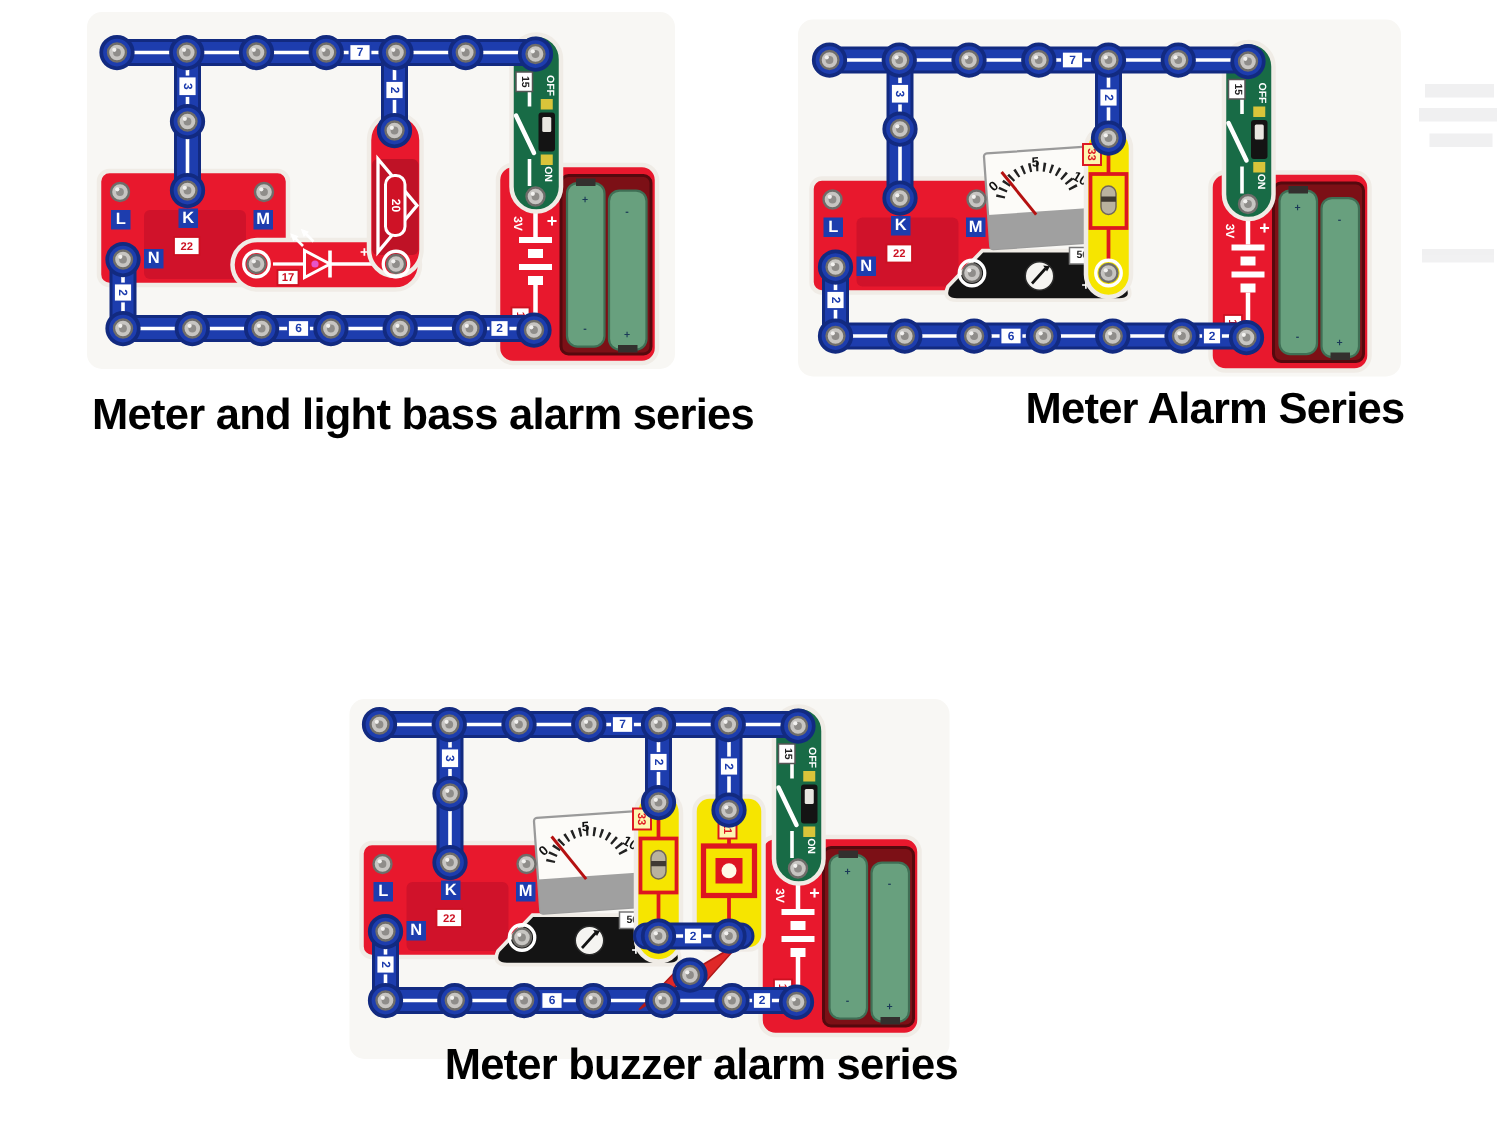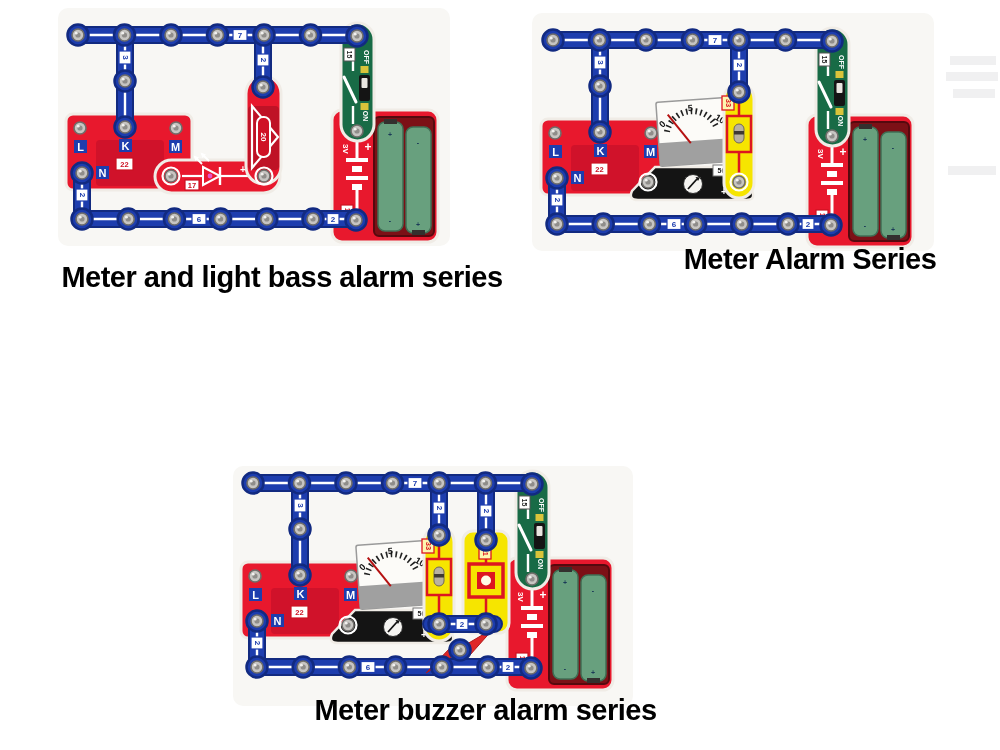--- a/index.html
+++ b/index.html
@@ -496,16 +496,16 @@
       <rect x="502" y="661.5" width="12" height="11" fill="#fff" stroke="#1d3dae" stroke-width="1.2"></rect>
       <text x="508" y="667" class="wlab">2</text>
       <rect x="456" y="618.5" width="12" height="11" fill="#fff" stroke="#1d3dae" stroke-width="1.2"></rect>
       <text x="462" y="624" class="wlab">2</text>
     </g>
   </g>
 </svg>
 
 
 <div class="caption" style="left:8px;top:261px;width:548px;">Meter and light bass alarm series</div>
-<div class="caption" style="left:652px;top:243px;width:316px;">Meter Alarm Series</div>
-<div class="caption" style="left:278px;top:694px;width:415px;">Meter buzzer alarm series</div>
+<div class="caption" style="left:652px;top:257px;width:316px;">Meter Alarm Series</div>
+<div class="caption" style="left:260px;top:694px;width:415px;">Meter buzzer alarm series</div>
 
 </div>
 
 </body></html>

